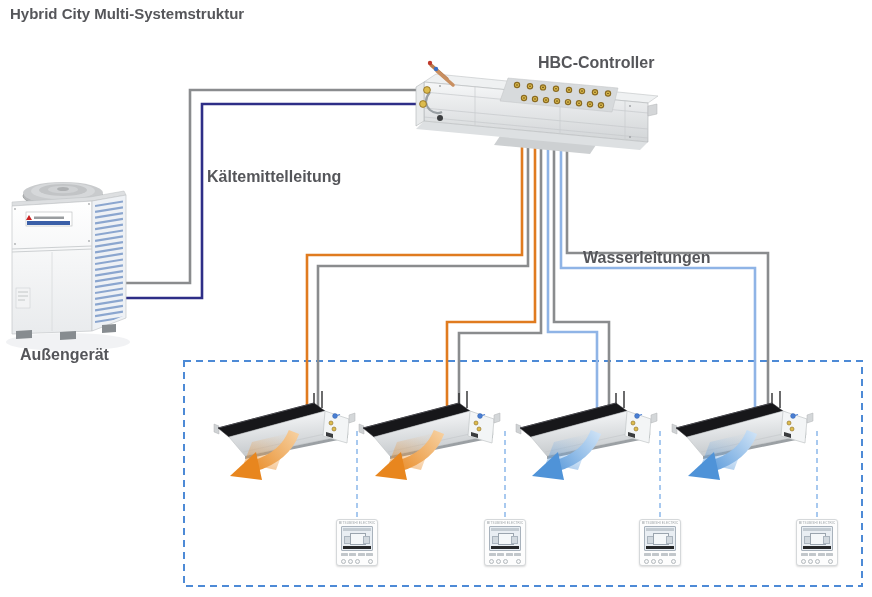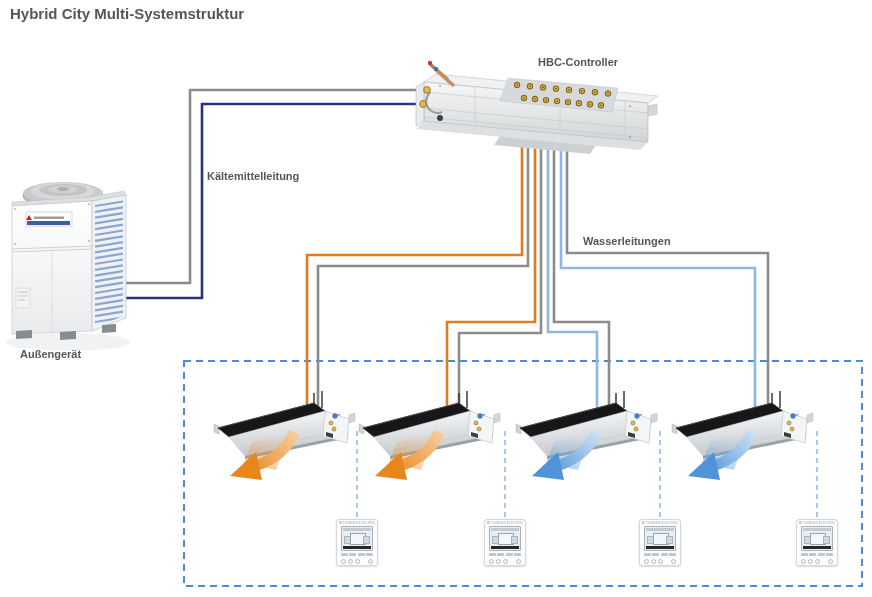--- a/index.html
+++ b/index.html
@@ -1,21 +1,21 @@
 <!DOCTYPE html>
 <html style="--label: #55565a; --pipe-gray: #8a8c8e; --pipe-navy: #2e2e87; --pipe-orange: #e07b1f; --pipe-blue: #8fb4e6; --dash-border: #4d8ad6; --dash-drop: #93bcec;"><head>
 <meta charset="utf-8">
 <style>
   html,body{margin:0;padding:0;background:#ffffff;}
   #canvas{
     position:relative;width:872px;height:597px;background:#ffffff;overflow:hidden;
     font-family:"Liberation Sans",sans-serif;
   }
   #main-svg{position:absolute;left:0;top:0;z-index:1;}
-  .lbl{position:absolute;z-index:3;font-weight:bold;font-size:11px;color:var(--label);line-height:15px;white-space:pre;}
+  .lbl{position:absolute;z-index:3;font-weight:bold;font-size:16px;color:var(--label);line-height:15px;white-space:pre;}
   .title{font-size:15px;}
   
   .p{fill:none;stroke-width:2.6;stroke-linejoin:miter;}
   .pg{stroke:var(--pipe-gray);}
   .pn{stroke:var(--pipe-navy);}
   .po{stroke:var(--pipe-orange);}
   .pb{stroke:var(--pipe-blue);}
   .dash-border{fill:none;stroke:var(--dash-border);stroke-width:2;stroke-dasharray:7 5;}
   .dash-drop{fill:none;stroke:var(--dash-drop);stroke-width:1.6;stroke-dasharray:5 4;}
   
@@ -430,15 +430,15 @@
       <span class="c"></span>
       <span class="c"></span>
       <span class="c right"></span>
     </div>
   </div>
 </div>
 
   <div class="lbl title" style="left:10px;top:6px;">Hybrid City Multi-Systemstruktur</div>
   <div class="lbl" style="left:538px;top:55px;">HBC-Controller</div>
   <div class="lbl" style="left:207px;top:169px;">Kältemittelleitung</div>
-  <div class="lbl" style="left:583px;top:234px;">Wasserleitungen</div>
+  <div class="lbl" style="left:583px;top:250px;">Wasserleitungen</div>
   <div class="lbl" style="left:20px;top:347px;">Außengerät</div>
 </div>
 
 </body></html>

